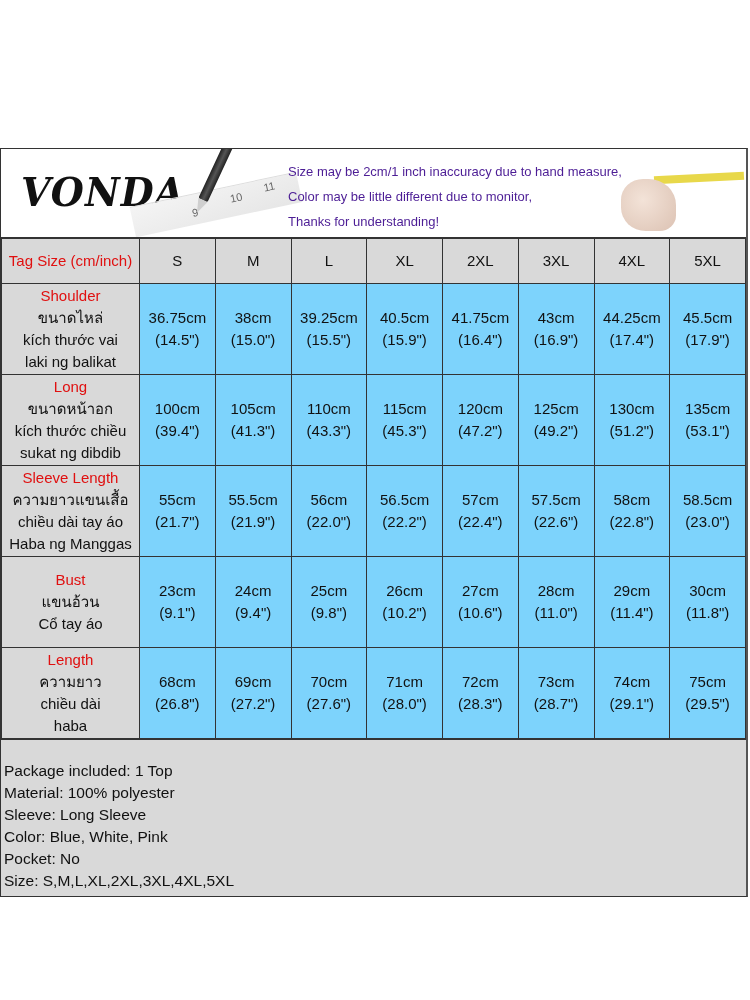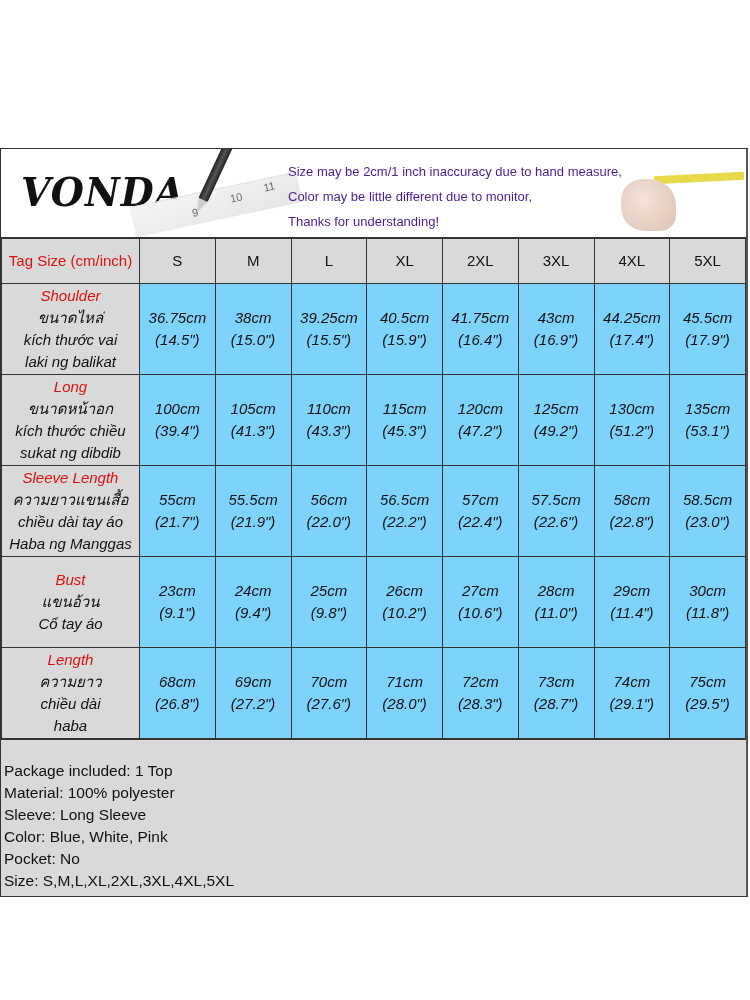--- a/index.html
+++ b/index.html
@@ -26,21 +26,21 @@
   .palm { position: absolute; left: 15px; top: 20px; width: 55px; height: 52px; border-radius: 40% 50% 30% 45%;
           background: radial-gradient(circle at 40% 40%, #f3e3d8, #dcc2b3); }
   table { border-collapse: collapse; width: 100%; table-layout: fixed; }
   td { border: 1px solid #333; text-align: center; vertical-align: middle; padding: 0;
        font-size: 15px; line-height: 22px; }
   td.head { background: #d9d9d9; }
   td.rowhead { background: #d9d9d9; }
   td.val { background: #7dd3fc; }
   .red { color: #e01010; }
   .size-hdr td { height: 44px; }
-  .mrow td { height: 90px; font-style: italic; }
+  .mrow td { height: 90px; }
   .info { background: #d9d9d9; border-top: 1px solid #333; padding: 20px 3px 4px 3px;
           font-size: 15.5px; line-height: 22px; }
 </style>
 </head>
 <body>
 
 <div class="sheet">
   <div class="banner">
     <div class="logo">VONDA</div>
     <div class="ruler">

